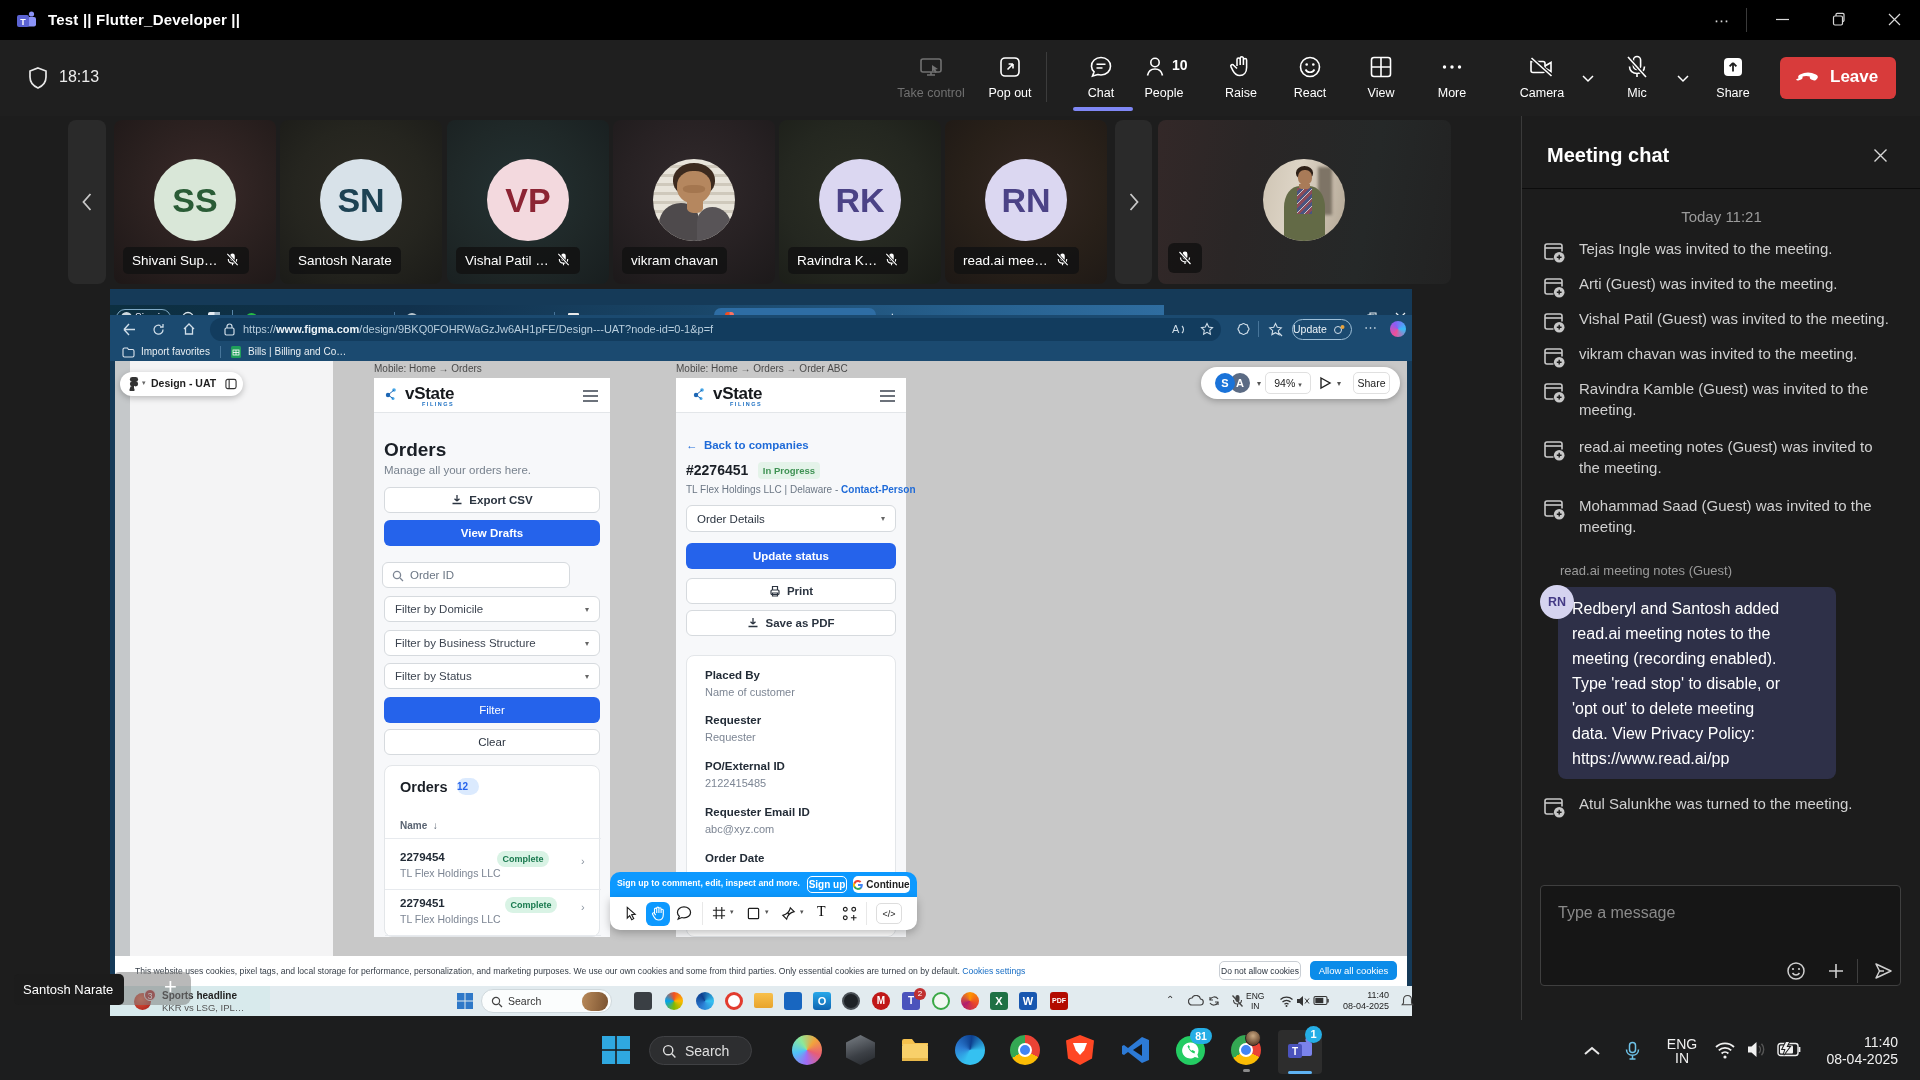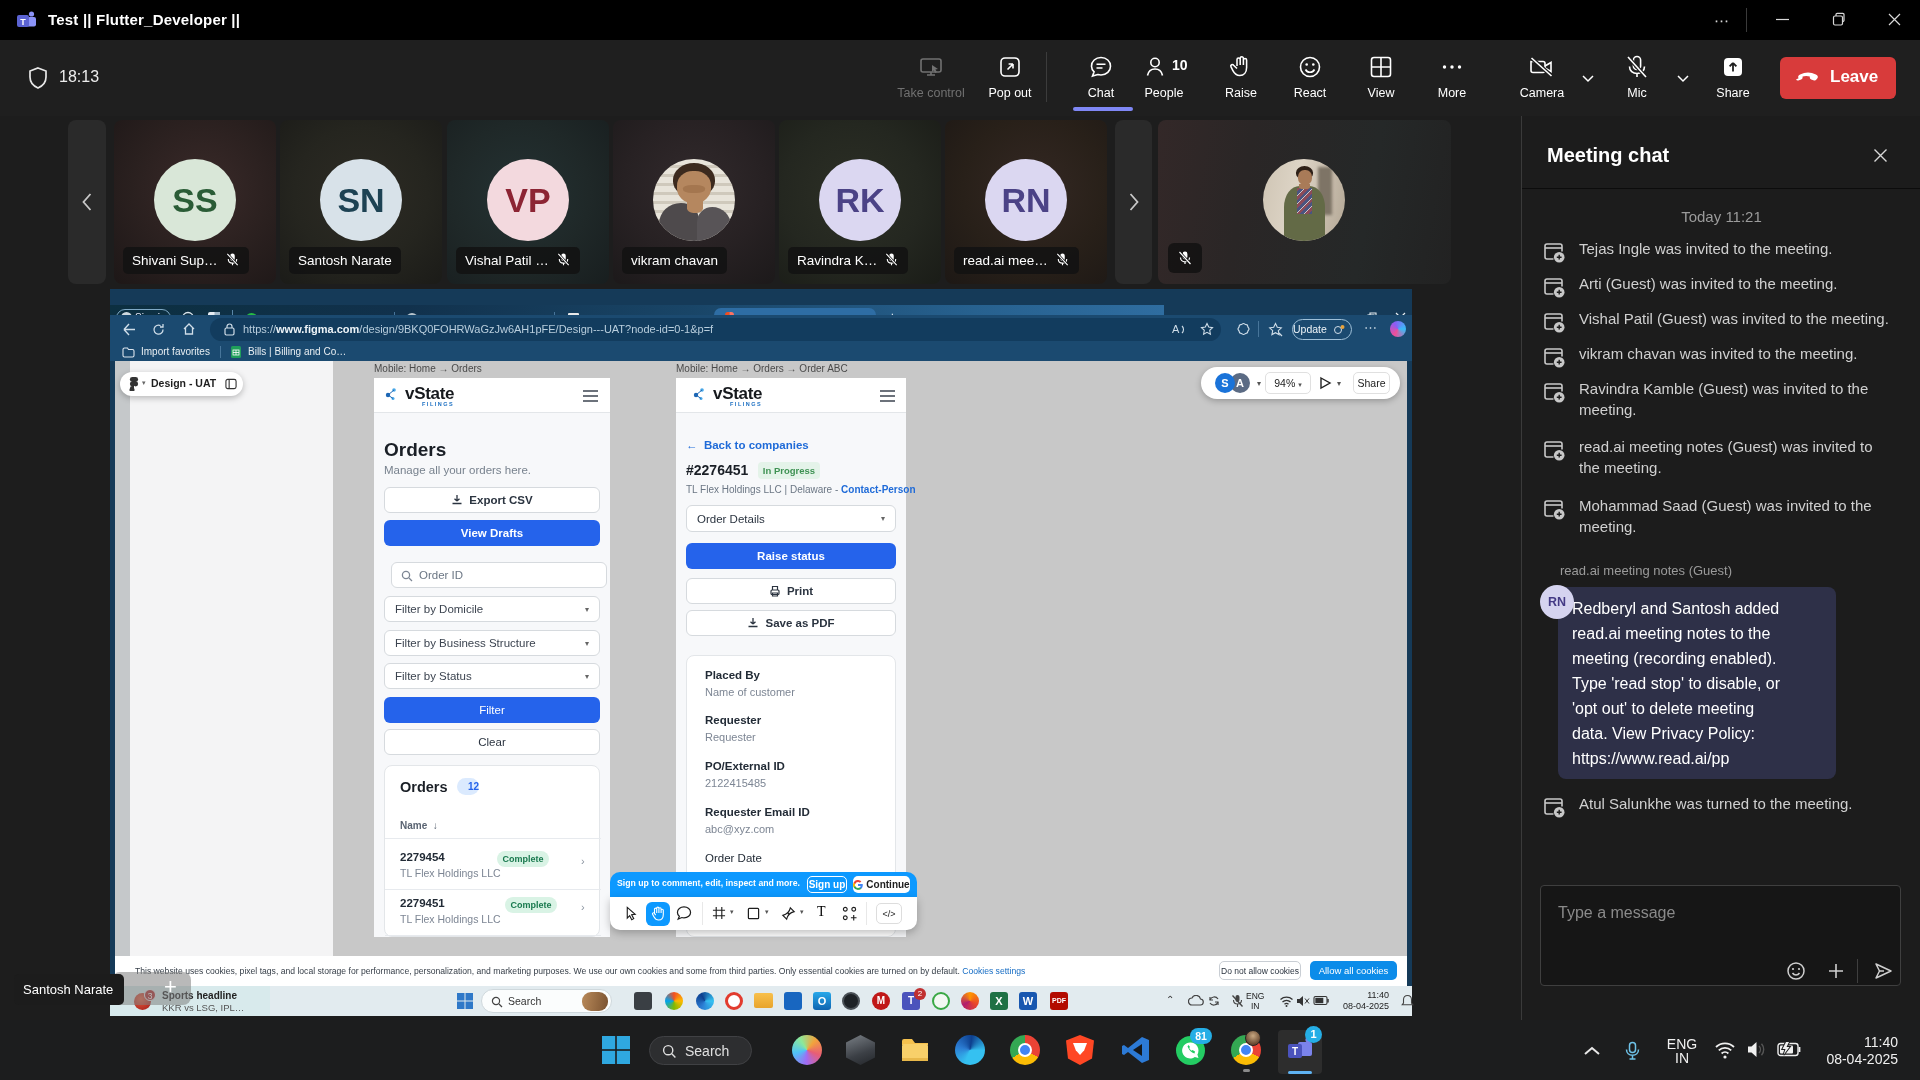--- a/index.html
+++ b/index.html
@@ -433,35 +433,35 @@
             <path d="M1 1h15M1 6h15M1 11h15" stroke="#3c4450" stroke-width="1.5"></path>
           </svg>
 
         <div style="position:absolute;left:10px;top:61px;font-size:19px;font-weight:700;color:#1a1f26">Orders</div>
         <div style="position:absolute;left:10px;top:86px;font-size:11.5px;color:#78828e">Manage all your orders here.</div>
         <div class="mockbtn whitebtn" style="left:10px;top:109px;width:216px;height:26px;line-height:25px;font-weight:600">
           <svg style="vertical-align:-2px;margin-right:6px" width="12" height="12" viewBox="0 0 12 12">
               <path d="M6 1v6m0 0L3.5 4.7M6 7l2.5-2.3M1.5 9.5h9" fill="none" stroke="#2b3440" stroke-width="1.3"></path>
             </svg>Export CSV</div>
         <div class="mockbtn bluebtn" style="left:10px;top:142px;width:216px;height:26px;line-height:26px;font-weight:600">View Drafts</div>
-        <div class="field" style="left:17px;top:184px;width:216px;height:26px;line-height:25px">
+        <div class="field" style="left:8px;top:184px;width:188px;height:26px;line-height:25px">
           <svg style="position:absolute;left:9px;top:7px" width="12" height="12" viewBox="0 0 12 12">
               <circle cx="5" cy="5" r="3.6" fill="none" stroke="#7d8694" stroke-width="1.3"></circle>
               <path d="M8 8l3 3" stroke="#7d8694" stroke-width="1.3"></path>
             </svg>
           <span style="margin-left:27px">Order ID</span></div>
         <div class="field" style="left:10px;top:218px;width:216px;height:26px;line-height:25px"><span style="margin-left:10px;color:#3c4450">Filter by Domicile</span><span style="position:absolute;right:10px;top:0;color:#666;font-size:8px">▾</span></div>
         <div class="field" style="left:10px;top:252px;width:216px;height:26px;line-height:25px"><span style="margin-left:10px;color:#3c4450">Filter by Business Structure</span><span style="position:absolute;right:10px;top:0;color:#666;font-size:8px">▾</span></div>
         <div class="field" style="left:10px;top:285px;width:216px;height:26px;line-height:25px"><span style="margin-left:10px;color:#3c4450">Filter by Status</span><span style="position:absolute;right:10px;top:0;color:#666;font-size:8px">▾</span></div>
         <div class="mockbtn bluebtn" style="left:10px;top:319px;width:216px;height:26px;line-height:26px">Filter</div>
         <div class="mockbtn whitebtn" style="left:10px;top:351px;width:216px;height:26px;line-height:25px">Clear</div>
 
         <div style="position:absolute;left:10px;top:387px;width:216px;height:172px;background:#fff;border:1px solid #e3e6e9;border-radius:8px">
           <div style="position:absolute;left:15px;top:13px;font-size:14.5px;font-weight:700;color:#1a1f26">Orders</div>
-          <div style="position:absolute;left:72px;top:12px;width:22px;height:17px;background:#dbeafe;border-radius:9px;color:#2563eb;font-size:10px;font-weight:700;text-align:right;line-height:17px">12</div>
+          <div style="position:absolute;left:72px;top:12px;width:22px;height:17px;background:#dbeafe;border-radius:9px;color:#2563eb;font-size:10px;font-weight:700;text-align:left;line-height:17px">12</div>
           <div style="position:absolute;left:15px;top:54px;font-size:10px;font-weight:700;color:#5a6472">Name &nbsp;↓</div>
           <div style="position:absolute;left:0;top:72px;width:216px;height:1px;background:#e7eaee"></div>
           <div style="position:absolute;left:15px;top:85px;font-size:11.5px;font-weight:700;color:#222b36">2279454</div>
           <div style="position:absolute;left:15px;top:101px;font-size:10.5px;color:#7d8694">TL Flex Holdings LLC</div>
           <div style="position:absolute;left:112px;top:85px;width:52px;height:16px;background:#d9f3e5;border-radius:8px;color:#18794e;font-size:9px;font-weight:600;text-align:center;line-height:16px">Complete</div>
           <span style="position:absolute;left:196px;top:89px;color:#8a94a0;font-size:11px">›</span>
           <div style="position:absolute;left:0;top:123px;width:216px;height:1px;background:#e7eaee"></div>
           <div style="position:absolute;left:15px;top:131px;font-size:11.5px;font-weight:700;color:#222b36">2279451</div>
           <div style="position:absolute;left:15px;top:147px;font-size:10.5px;color:#7d8694">TL Flex Holdings LLC</div>
           <div style="position:absolute;left:120px;top:131px;width:52px;height:16px;background:#d9f3e5;border-radius:8px;color:#18794e;font-size:9px;font-weight:600;text-align:center;line-height:16px">Complete</div>
@@ -482,41 +482,41 @@
         <div style="position:absolute;left:54px;top:23px;font-size:5.5px;font-weight:700;color:#1b6fc2;letter-spacing:1.5px">FILINGS</div>
         <svg style="position:absolute;left:203px;top:12px" width="17" height="12" viewBox="0 0 17 12">
             <path d="M1 1h15M1 6h15M1 11h15" stroke="#3c4450" stroke-width="1.5"></path>
           </svg>
 
         <div style="position:absolute;left:10px;top:61px;font-size:11.5px;font-weight:700;color:#1f6bd8">← &nbsp;Back to companies</div>
         <div style="position:absolute;left:10px;top:84px;font-size:14px;font-weight:700;color:#1a1f26">#2276451</div>
         <div style="position:absolute;left:82px;top:84px;width:62px;height:17px;background:#e4f3e9;border-radius:4px;color:#3f9254;font-size:9.5px;font-weight:600;text-align:center;line-height:17px">In Progress</div>
         <div style="position:absolute;left:10px;top:106px;font-size:10px;color:#6b7684;white-space:nowrap">TL Flex Holdings LLC | Delaware - <span style="color:#1f6bd8;font-weight:600">Contact-Person</span></div>
         <div class="field" style="left:10px;top:127px;width:210px;height:27px;line-height:26px"><span style="margin-left:10px;color:#2b3440">Order Details</span><span style="position:absolute;right:10px;top:0;color:#666;font-size:8px">▾</span></div>
-        <div class="mockbtn bluebtn" style="left:10px;top:165px;width:210px;height:26px;line-height:26px;font-weight:600">Raise status</div>
+        <div class="mockbtn bluebtn" style="left:10px;top:165px;width:210px;height:26px;line-height:26px;font-weight:600">Update status</div>
         <div class="mockbtn whitebtn" style="left:10px;top:200px;width:210px;height:26px;line-height:25px;font-weight:600">
           <svg style="vertical-align:-2px;margin-right:6px" width="12" height="12" viewBox="0 0 12 12">
               <rect x="2" y="5" width="8" height="4.5" rx="1" fill="none" stroke="#2b3440" stroke-width="1.2"></rect>
               <path d="M3.5 5V1.5h5V5M3.5 8h5v3h-5z" fill="none" stroke="#2b3440" stroke-width="1.2"></path>
             </svg>Print</div>
         <div class="mockbtn whitebtn" style="left:10px;top:232px;width:210px;height:26px;line-height:25px;font-weight:600">
           <svg style="vertical-align:-2px;margin-right:6px" width="12" height="12" viewBox="0 0 12 12">
               <path d="M6 1v6m0 0L3.5 4.7M6 7l2.5-2.3M1.5 9.5h9" fill="none" stroke="#2b3440" stroke-width="1.3"></path>
             </svg>Save as PDF</div>
 
         <div style="position:absolute;left:10px;top:277px;width:210px;height:282px;background:#fff;border:1px solid #e3e6e9;border-radius:8px">
           <div style="position:absolute;left:18px;top:13px;font-size:11.5px;font-weight:700;color:#222b36">Placed By</div>
           <div style="position:absolute;left:18px;top:30px;font-size:11px;color:#7d8694">Name of customer</div>
           <div style="position:absolute;left:18px;top:58px;font-size:11.5px;font-weight:700;color:#222b36">Requester</div>
           <div style="position:absolute;left:18px;top:75px;font-size:11px;color:#7d8694">Requester</div>
           <div style="position:absolute;left:18px;top:104px;font-size:11.5px;font-weight:700;color:#222b36">PO/External ID</div>
           <div style="position:absolute;left:18px;top:121px;font-size:11px;color:#7d8694">2122415485</div>
           <div style="position:absolute;left:18px;top:150px;font-size:11.5px;font-weight:700;color:#222b36">Requester Email ID</div>
           <div style="position:absolute;left:18px;top:167px;font-size:11px;color:#7d8694">abc@xyz.com</div>
-          <div style="position:absolute;left:18px;top:196px;font-size:11.5px;font-weight:400;color:#222b36">Order Date</div>
+          <div style="position:absolute;left:18px;top:196px;font-size:11.5px;font-weight:700;color:#222b36">Order Date</div>
         </div>
       </div>
 
       <div class="abs" style="left:495px;top:511px;width:307px;height:25px;background:#0d99ff;border-radius:10px 10px 0 0">
         <div style="position:absolute;left:7px;top:6px;color:#fff;font-size:8.7px;font-weight:700">Sign up to comment, edit, inspect and more.</div>
         <div style="position:absolute;left:197px;top:4px;width:40px;height:17px;border:1px solid #fff;border-radius:5px;color:#fff;font-size:10px;font-weight:600;text-align:center;line-height:16px">Sign up</div>
         <div style="position:absolute;left:243px;top:4px;width:57px;height:17px;background:#fff;border-radius:5px;font-size:10px;font-weight:600;color:#1e1e1e;text-align:center;line-height:17px">
           <svg style="vertical-align:-2px;margin-right:3px" width="10" height="10" viewBox="0 0 10 10">
               <path d="M9.8 5.1c0-.3 0-.7-.1-1H5v2h2.7a2.3 2.3 0 0 1-1 1.5v1.2h1.6c1-0.9 1.5-2.2 1.5-3.7z" fill="#4285f4"></path>
               <path d="M5 10c1.35 0 2.5-.45 3.3-1.2L6.7 7.6c-.45.3-1 .5-1.7.5A3 3 0 0 1 2.2 6H.55v1.3A5 5 0 0 0 5 10z" fill="#34a853"></path>

